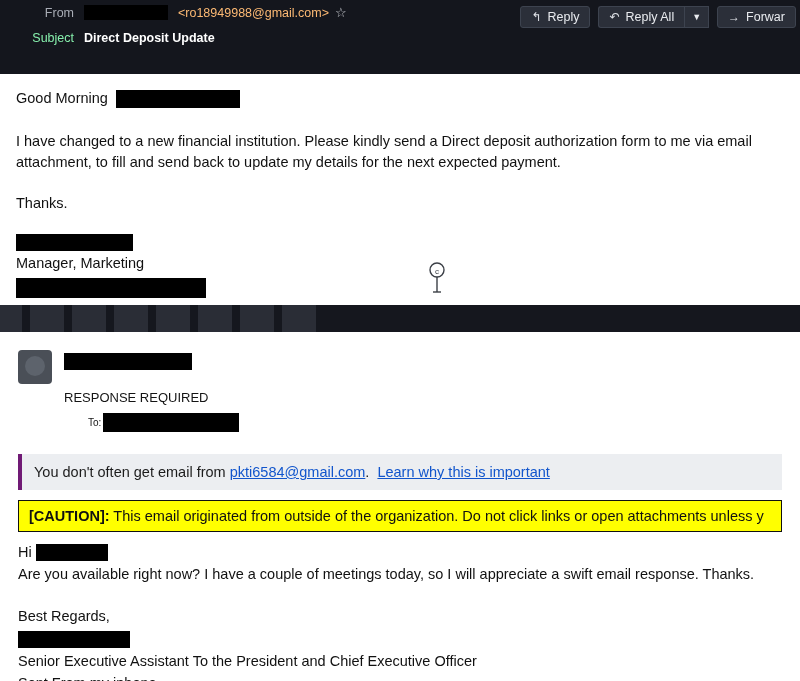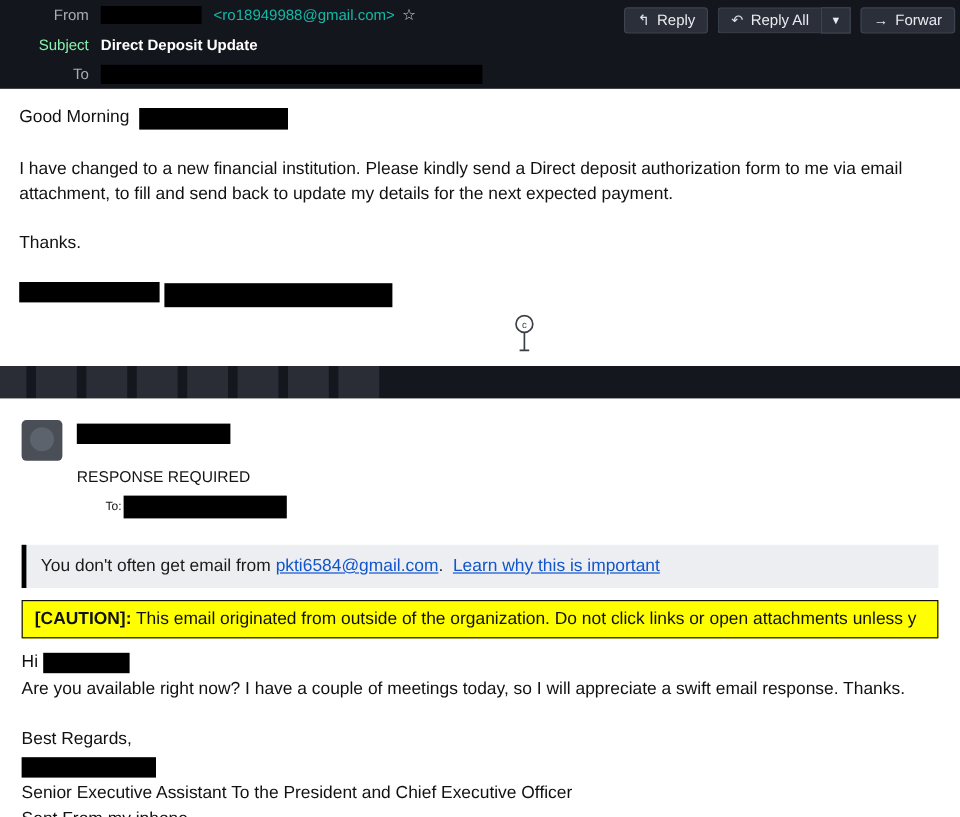--- a/index.html
+++ b/index.html
@@ -58,21 +58,21 @@
     height: 14px;
     vertical-align: middle;
   }
   .redact-dark {
     background: #000;
     display: inline-block;
     height: 15px;
   }
   .from-addr {
     font-size: 12.5px;
-    color: #14b8a6;
+    color: #fdba74;
     margin-left: 10px;
   }
   .star {
     color: #c8cbd1;
     font-size: 13px;
     margin-left: 6px;
   }
   .subject-text {
     font-size: 12.5px;
     font-weight: bold;
@@ -205,21 +205,21 @@
     align-items: center;
     font-size: 10px;
     color: #141414;
     margin-top: 8px;
     margin-left: 70px;
   }
 
   .notice-bar {
     margin: 22px 0 0 0;
     background: #eceef1;
-    border-left: 4px solid #000000;
+    border-left: 4px solid #701a75;
     padding: 10px 12px;
     font-size: 14.5px;
     color: #1b1b1b;
   }
   .notice-bar a {
     color: #1155cc;
     text-decoration: underline;
   }
   .caution-bar {
     margin: 10px 0 0 0;
@@ -275,36 +275,33 @@
             <span>Forwar</span>
           </div>
         </div>
       </div>
 
       <div class="hdr-row">
         <span class="hdr-label subject">Subject</span>
         <span class="subject-text">Direct Deposit Update</span>
       </div>
 
-      <div class="to-row">
-        <span class="hdr-label">To</span>
-        <span class="redact-dark" style="width:318px;height:16px;"></span>
-      </div>
     </div>
 
     <div class="mail-body">
       <div class="greet-line">
         <span>Good Morning</span>
         <span class="redact" style="width:124px;height:18px;"></span>
       </div>
       <div style="height:22px;"></div>
       <p>I have changed to a new financial institution. Please kindly send a Direct deposit authorization form to me via email attachment, to fill and send back to update my details for the next expected payment.</p>
       <div style="height:2px;"></div>
       <p>Thanks.</p>
       <div class="redact" style="width:117px;height:17px;margin-bottom:2px;"></div>
+      <div>Manager, Marketing</div>
       <div class="redact" style="width:190px;height:20px;margin-top:4px;"></div>
     </div>
 
     <div class="cursor-mark">
       <svg width="26" height="34" viewBox="0 0 26 34" xmlns="http://www.w3.org/2000/svg">
         <circle cx="13" cy="8" r="7" fill="none" stroke="#3b3f46" stroke-width="1.4"></circle>
         <text x="13" y="11.5" font-size="8" text-anchor="middle" fill="#3b3f46" font-family="Liberation Sans, sans-serif">c</text>
         <line x1="13" y1="15" x2="13" y2="30" stroke="#3b3f46" stroke-width="1.4"></line>
         <line x1="9" y1="30" x2="17" y2="30" stroke="#3b3f46" stroke-width="1.4"></line>
       </svg>

